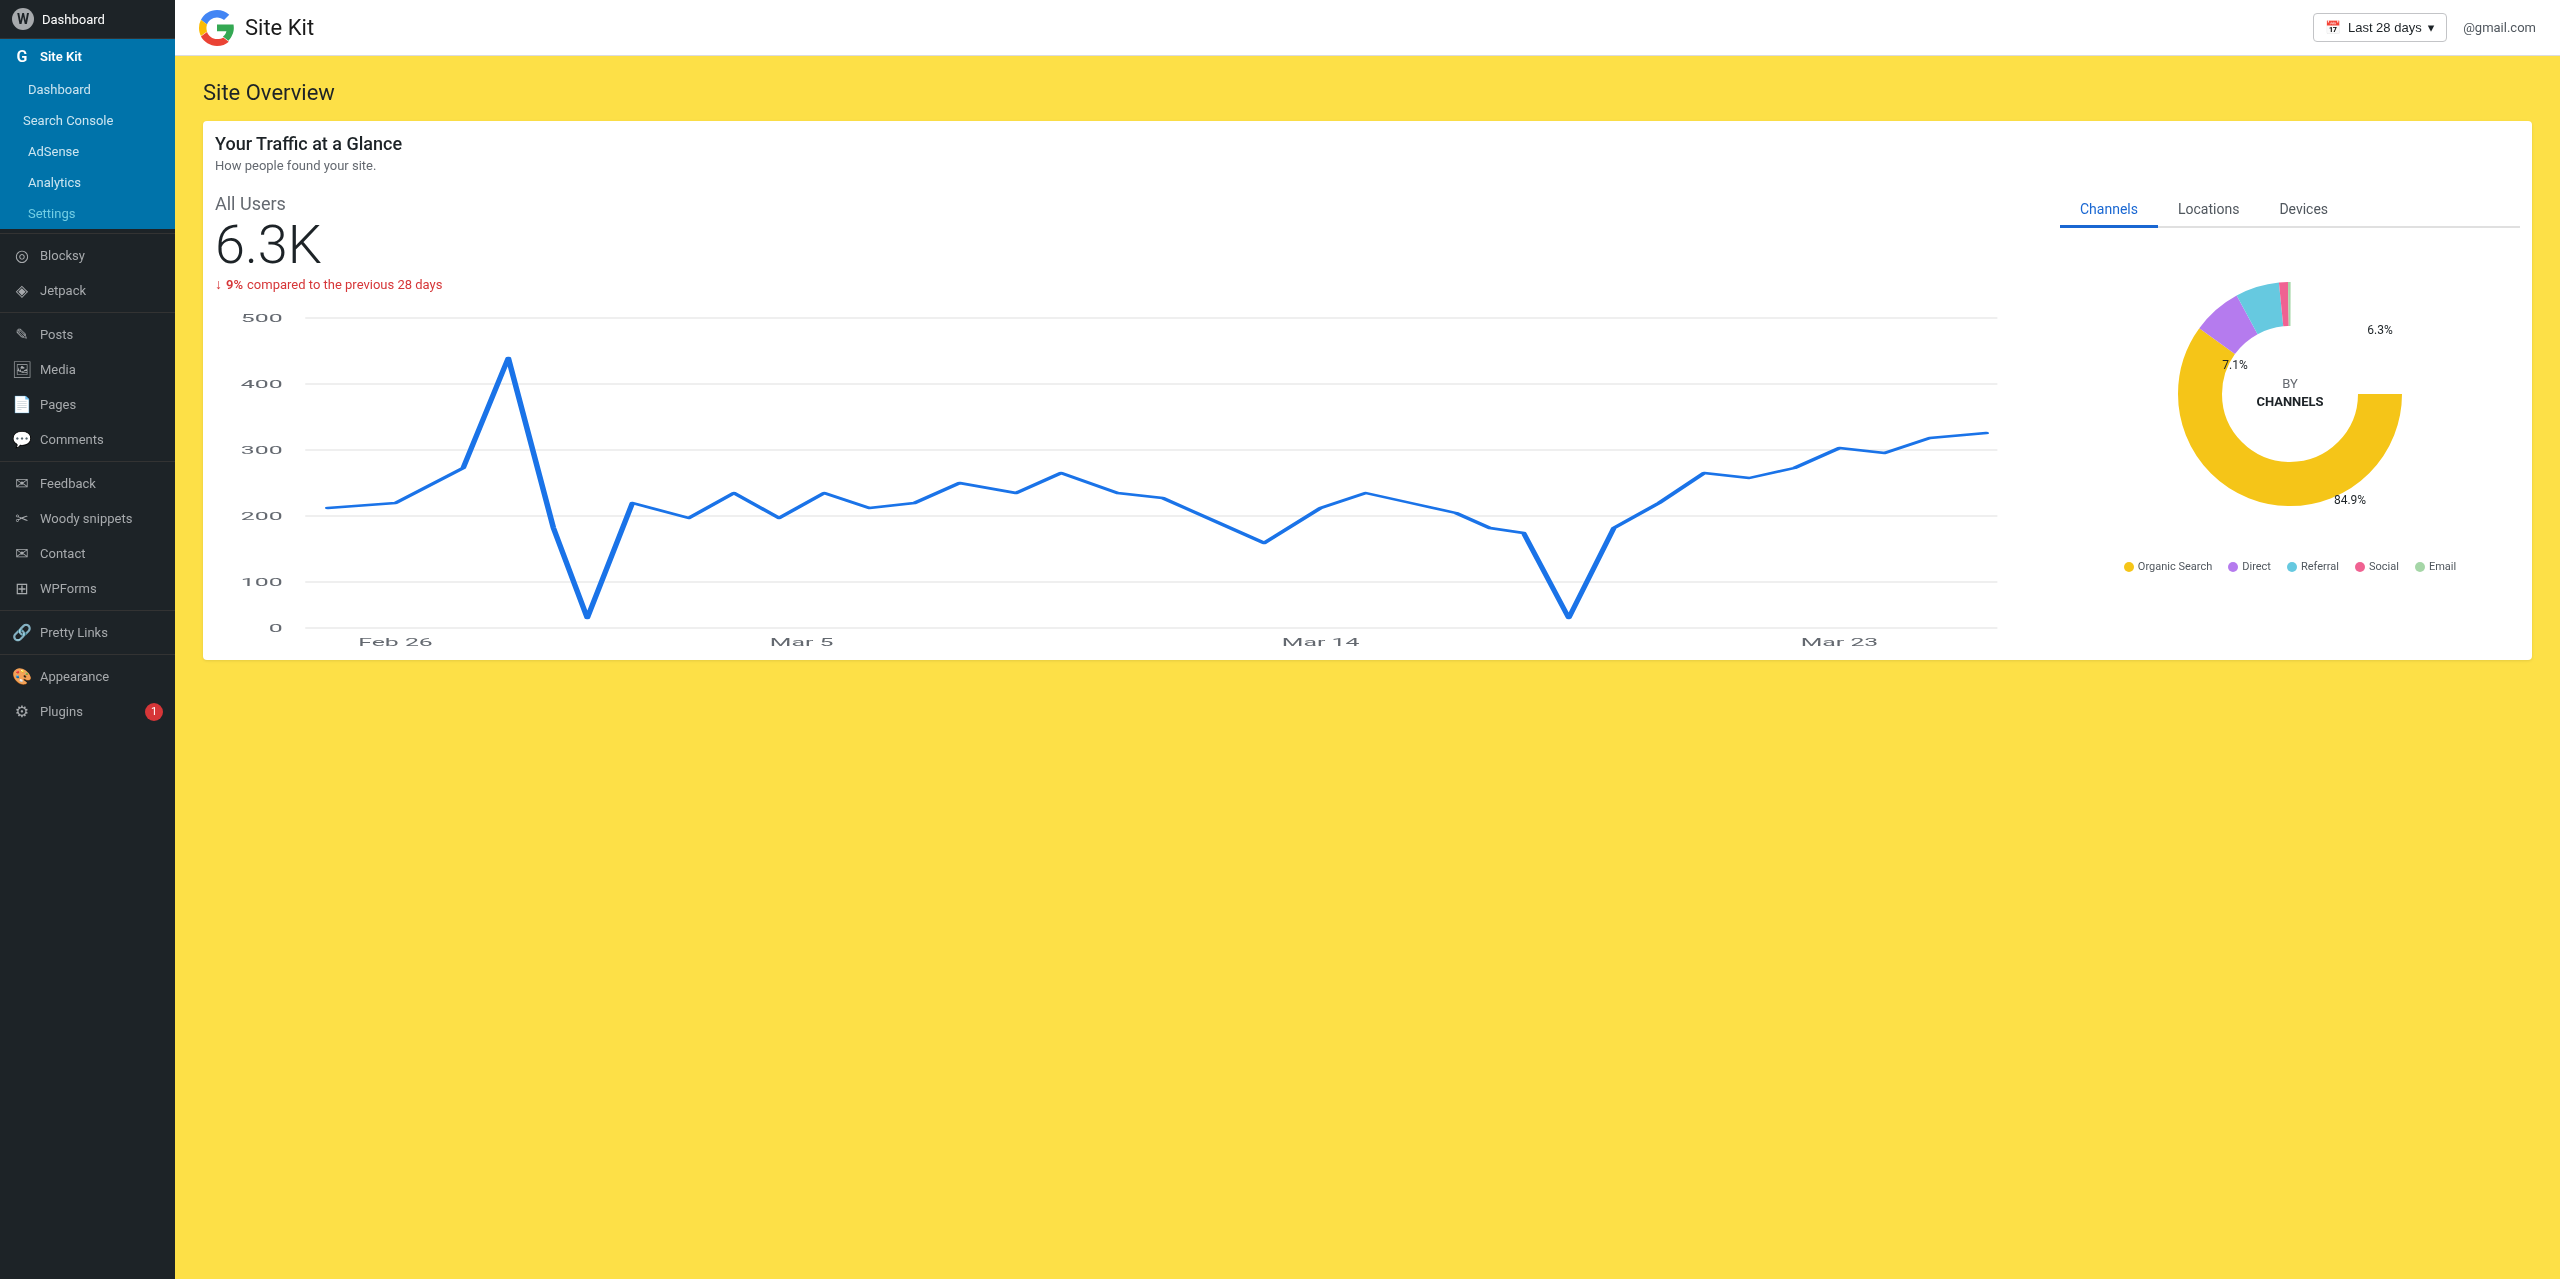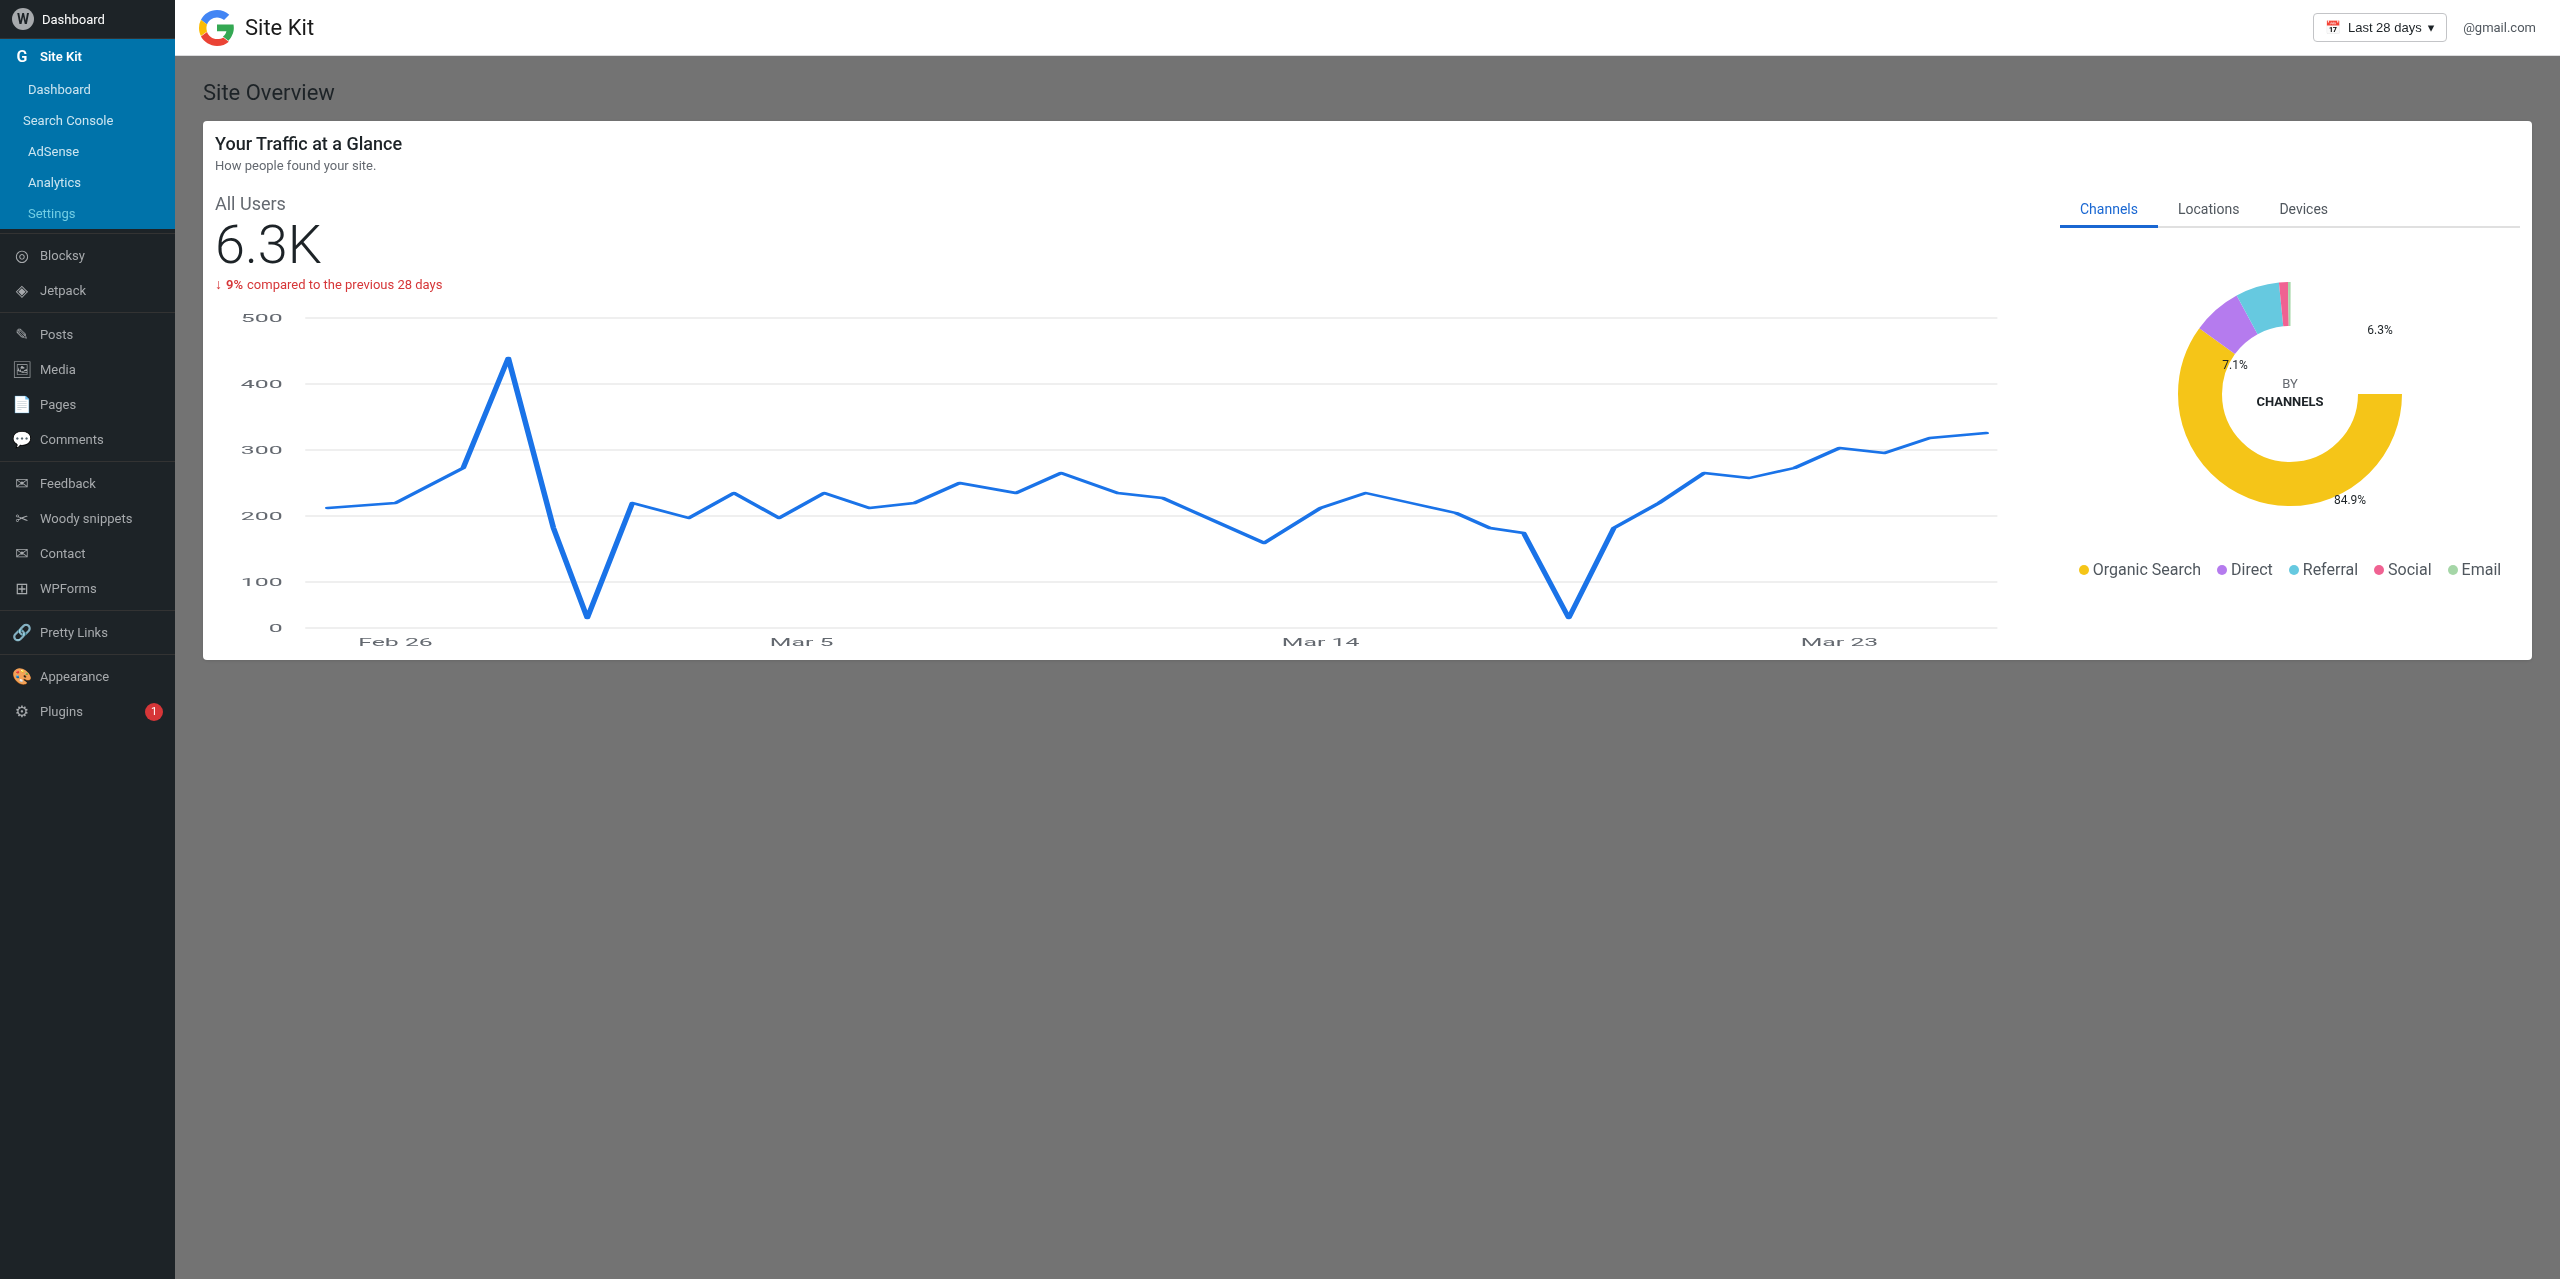--- a/index.html
+++ b/index.html
@@ -88,21 +88,21 @@
       display: flex; align-items: center; gap: 6px;
       border: 1px solid #c3c4c7; border-radius: 4px;
       padding: 6px 12px; cursor: pointer; background: #fff;
       font-size: 13px; color: #1d2327;
     }
     .email-text { font-size: 13px; color: #50575e; }
 
     #content {
       flex: 1;
       overflow-y: auto;
-      background: #737373;
+      background: #fde047;
       padding: 24px 28px;
     }
     .page-title { font-size: 22px; font-weight: 400; color: #1d2327; margin-bottom: 16px; }
 
     
     .card {
       background: #fff;
       border-radius: 4px;
       box-shadow: 0 1px 3px rgba(0,0,0,0.1);
       padding: 12px;
@@ -148,21 +148,21 @@
     .donut-tab.active { color: #1967d2; border-bottom-color: #1967d2; }
 
     .donut-chart-area {
       display: flex; justify-content: center; align-items: center;
       margin-bottom: 16px;
     }
 
     
     .legend {
       display: flex; flex-wrap: wrap; gap: 8px 16px;
-      justify-content: center; font-size: 16px; color: #50575e;
+      justify-content: center; font-size: 11px; color: #50575e;
     }
     .legend-item { display: flex; align-items: center; gap: 4px; }
     .legend-dot { width: 10px; height: 10px; border-radius: 50%; }
   </style>
 </head>
 <body>
 
 <nav id="sidebar">
   <div class="sidebar-header">
     <div class="wp-icon">W</div>

